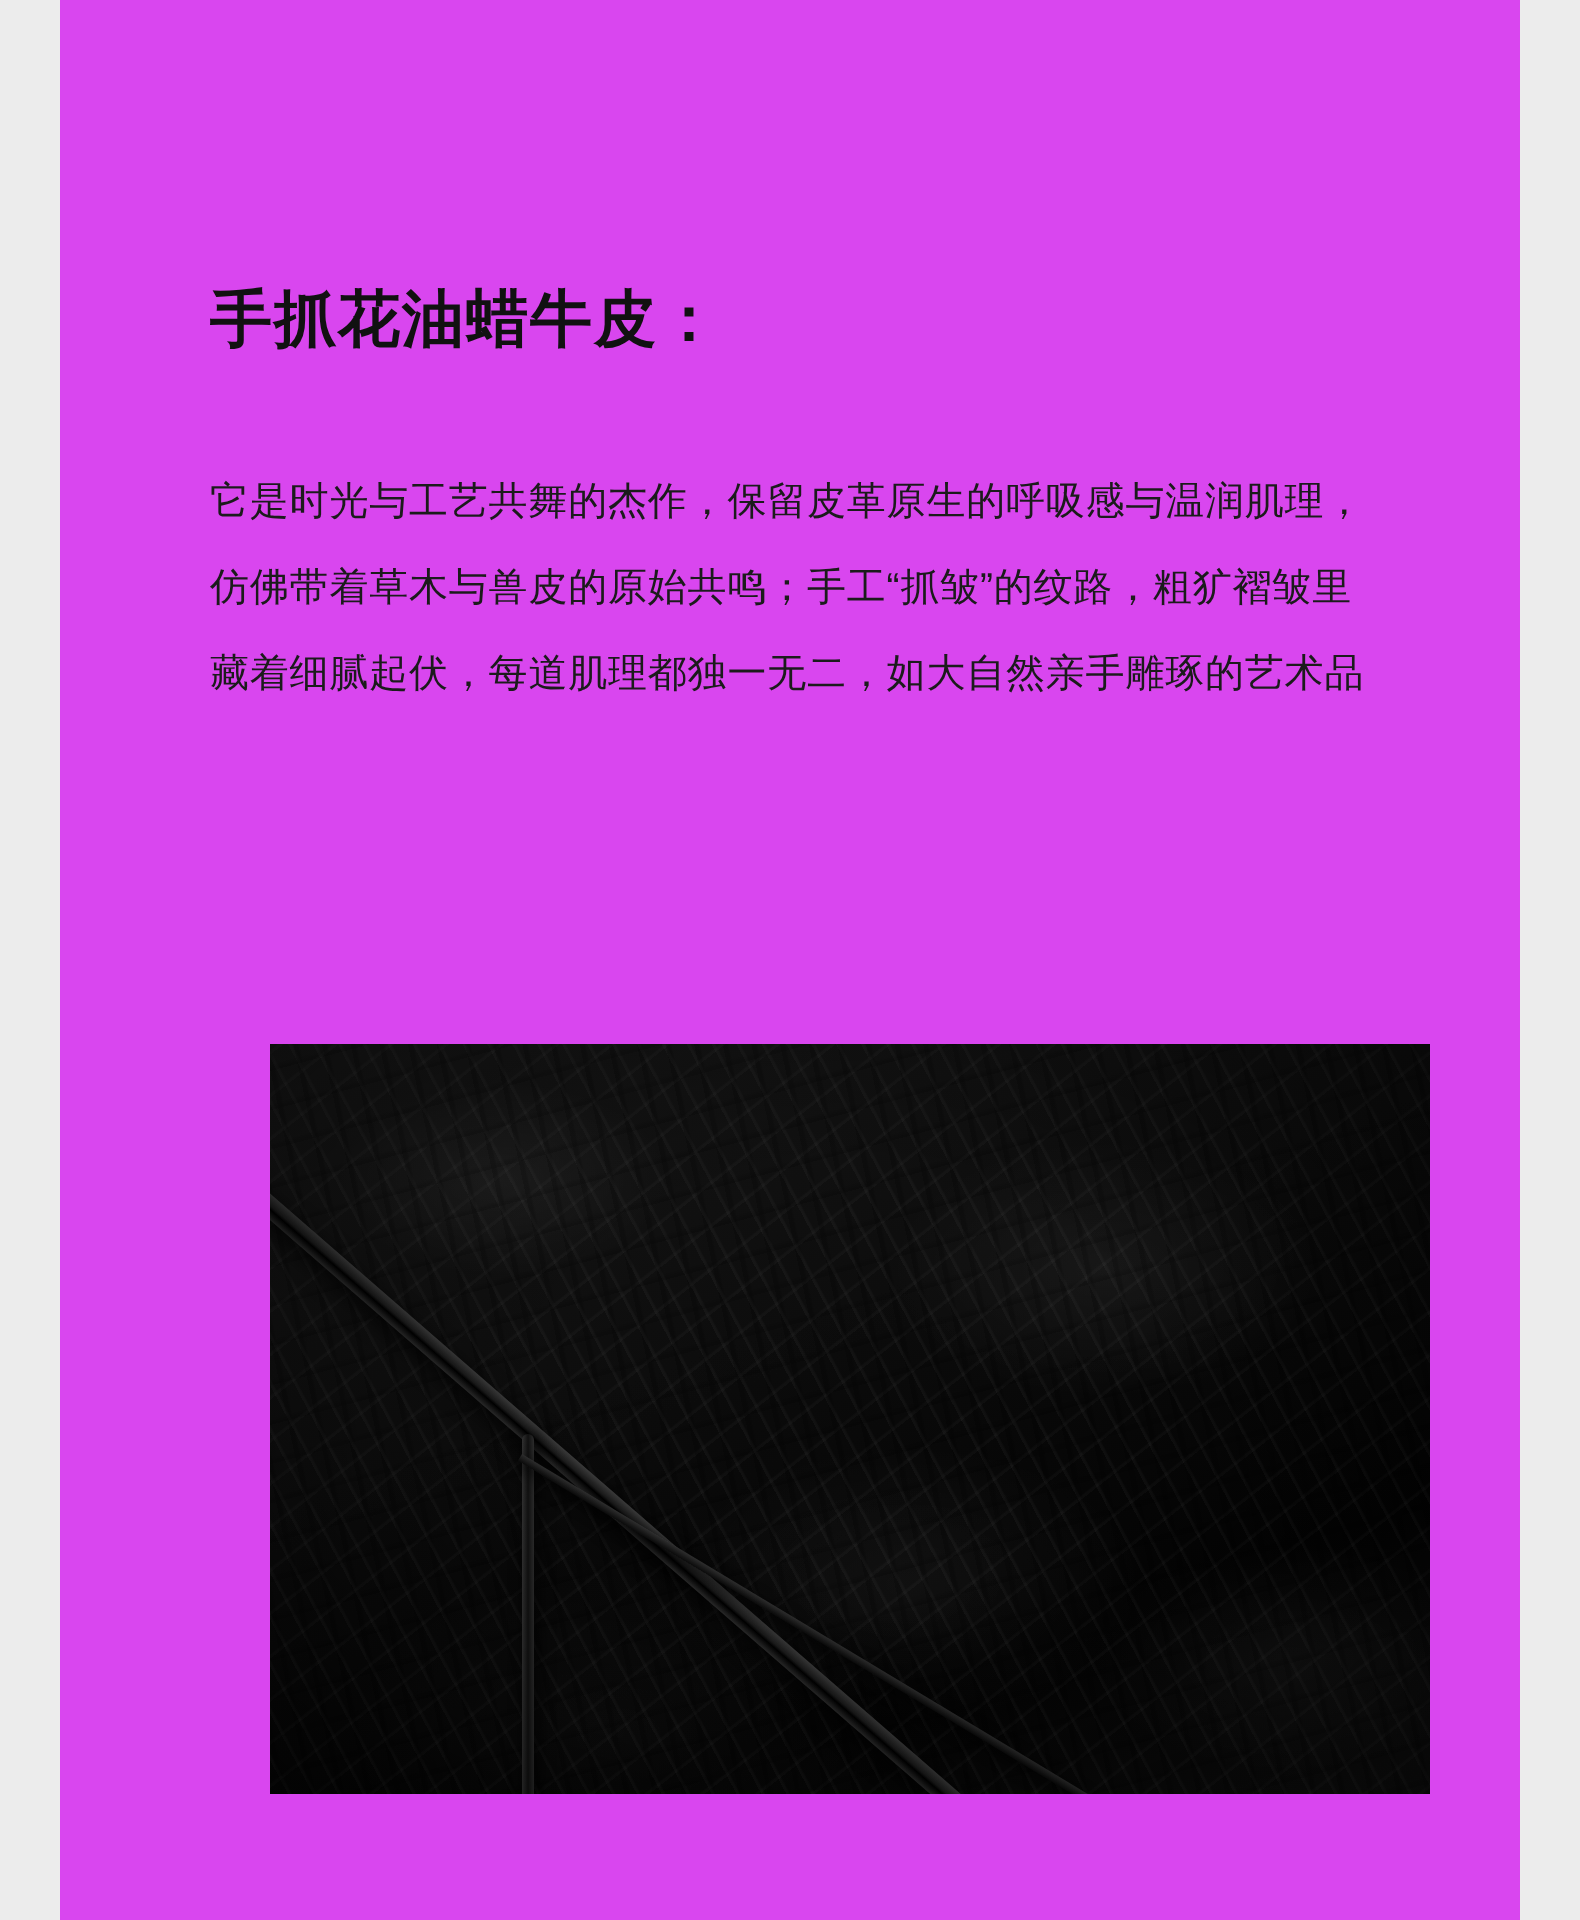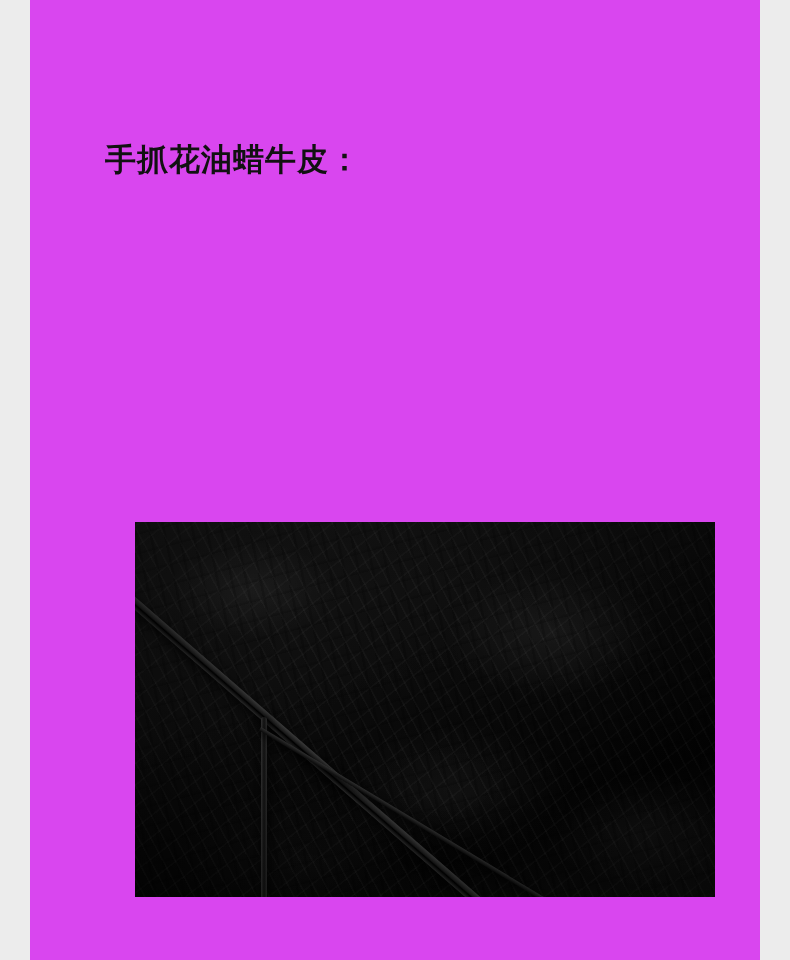--- a/index.html
+++ b/index.html
@@ -131,20 +131,21 @@
     background: radial-gradient(ellipse at 50% 45%, rgba(0,0,0,0) 35%, rgba(0,0,0,0.45) 100%);
   }
 </style>
 </head>
 <body>
 
 <div class="page">
 
   <div class="content">
     <div class="headline">手抓花油蜡牛皮：</div>
+    <div class="body-text">它是时光与工艺共舞的杰作，保留皮革原生的呼吸感与温润肌理，仿佛带着草木与兽皮的原始共鸣；手工“抓皱”的纹路，粗犷褶皱里藏着细腻起伏，每道肌理都独一无二，如大自然亲手雕琢的艺术品</div>
   </div>
 
   <div class="photo-wrap">
     <div class="leather"></div>
     <div class="crinkle"></div>
     <div class="crinkle2"></div>
     <div class="seam-diag"></div>
     <div class="seam-vert"></div>
     <div class="seam-diag2"></div>
     <div class="vignette"></div>

